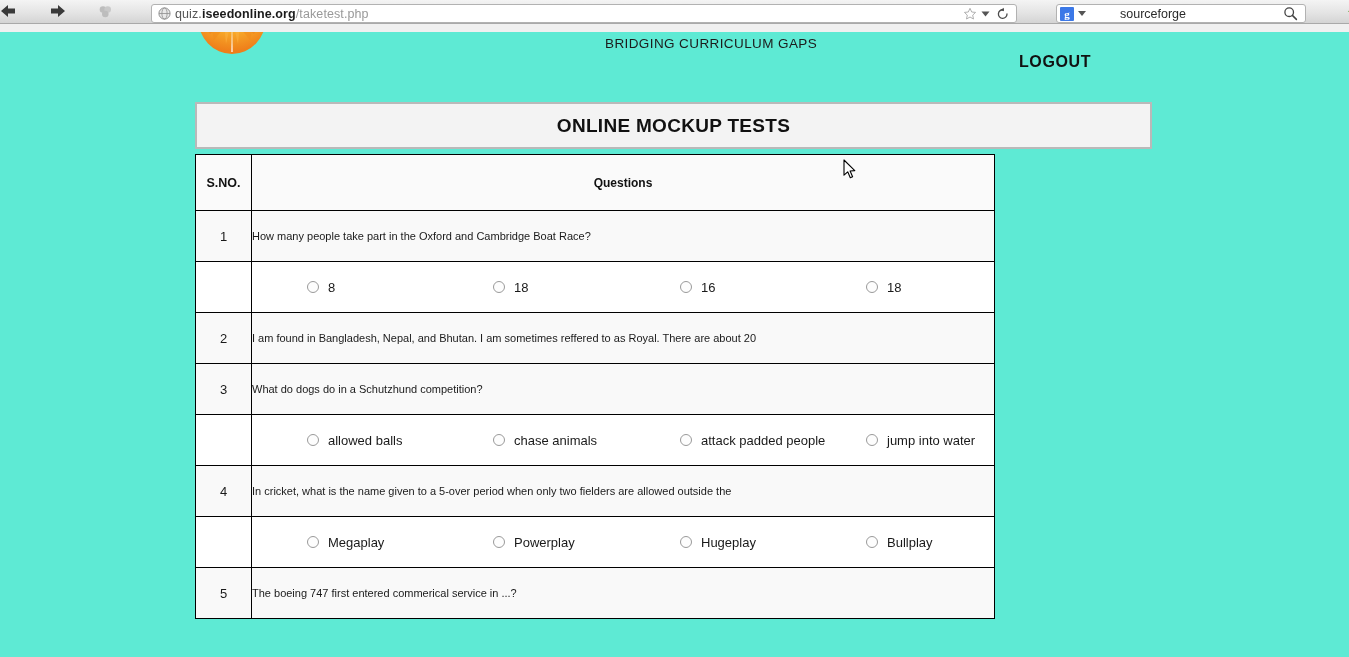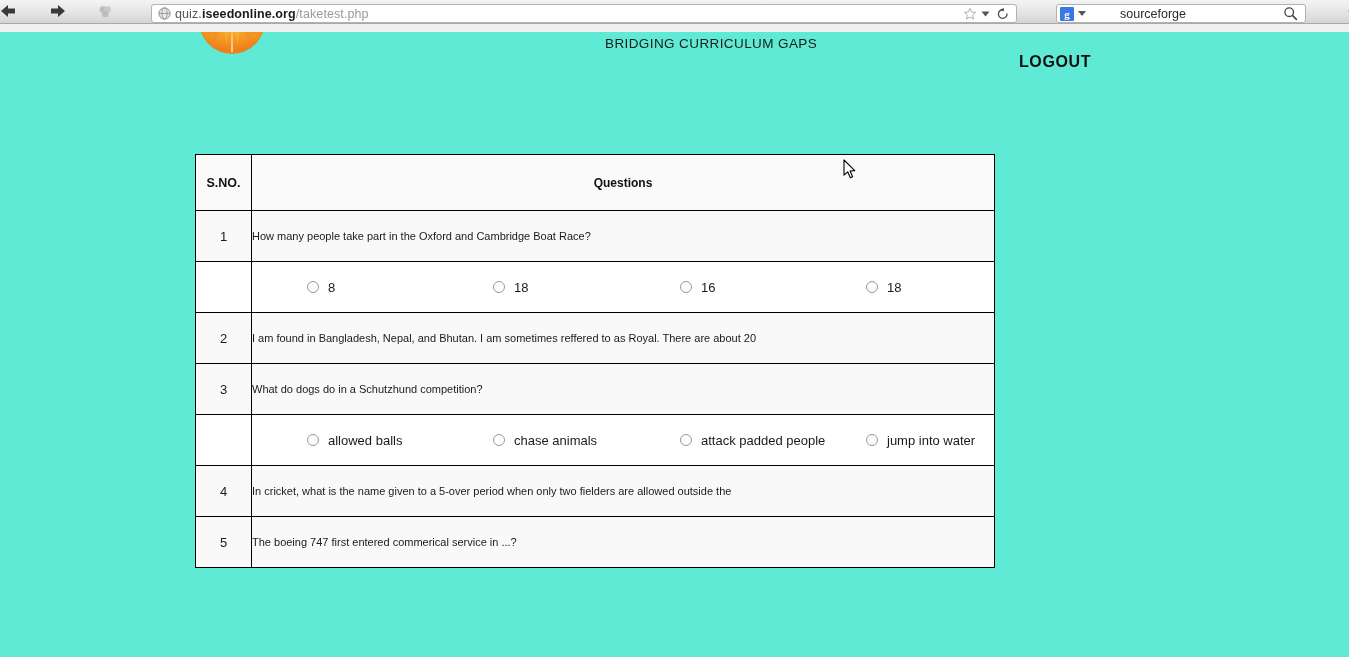--- a/index.html
+++ b/index.html
@@ -386,20 +386,23 @@
       <path d="M36 8 L35.2 42 L36.8 42 Z" fill="#ffffff" opacity="0.8"></path>
       <path d="M36 8 L4 6 L14 24 Z" fill="#ec7a18" opacity="0.45"></path>
       <path d="M36 8 L68 6 L58 24 Z" fill="#ec7a18" opacity="0.45"></path>
     </svg>
   </div>
 
   <div id="tagline">BRIDGING CURRICULUM GAPS</div>
 
   <div id="logout">LOGOUT</div>
 
+  <div id="title-box">
+    <span id="title-text">ONLINE MOCKUP TESTS</span>
+  </div>
 
   <table id="quiz-table">
     <thead>
       <tr>
         <th class="sno-head">S.NO.</th>
         <th class="q-head">Questions</th>
       </tr>
     </thead>
     <tbody id="quiz-body">
         <tr class="q-row first">
@@ -457,20 +460,43 @@
                 <span class="radio"></span>
                 <span class="olabel">jump into water</span>
               </label>
             </div>
           </td>
         </tr>
         <tr class="q-row">
           <td class="sno-cell">4</td>
           <td class="q-cell">In cricket, what is the name given to a 5-over period when only two fielders are allowed outside the</td>
         </tr>
+        <tr class="a-row">
+          <td class="sno-cell"></td>
+          <td class="a-cell">
+            <div class="options" style="position: relative;">
+              <label class="opt" style="position: absolute; left: 55px;">
+                <span class="radio"></span>
+                <span class="olabel">Megaplay</span>
+              </label>
+              <label class="opt" style="position: absolute; left: 241px;">
+                <span class="radio"></span>
+                <span class="olabel">Powerplay</span>
+              </label>
+              <label class="opt" style="position: absolute; left: 428px;">
+                <span class="radio"></span>
+                <span class="olabel">Hugeplay</span>
+              </label>
+              <label class="opt" style="position: absolute; left: 614px;">
+                <span class="radio"></span>
+                <span class="olabel">Bullplay</span>
+              </label>
+            </div>
+          </td>
+        </tr>
         <tr class="q-row">
           <td class="sno-cell">5</td>
           <td class="q-cell">The boeing 747 first entered commerical service in ...?</td>
         </tr>
       </tbody>
   </table>
 
   <div id="cursor">
     <svg width="14" height="21" viewBox="0 0 14 21">
       <path d="M1 1 L1 16.2 L4.7 12.8 L7.3 18.8 L9.6 17.8 L7.1 12 L11.8 11.6 Z" fill="#ffffff" stroke="#000000" stroke-width="1.1" stroke-linejoin="round"></path>

